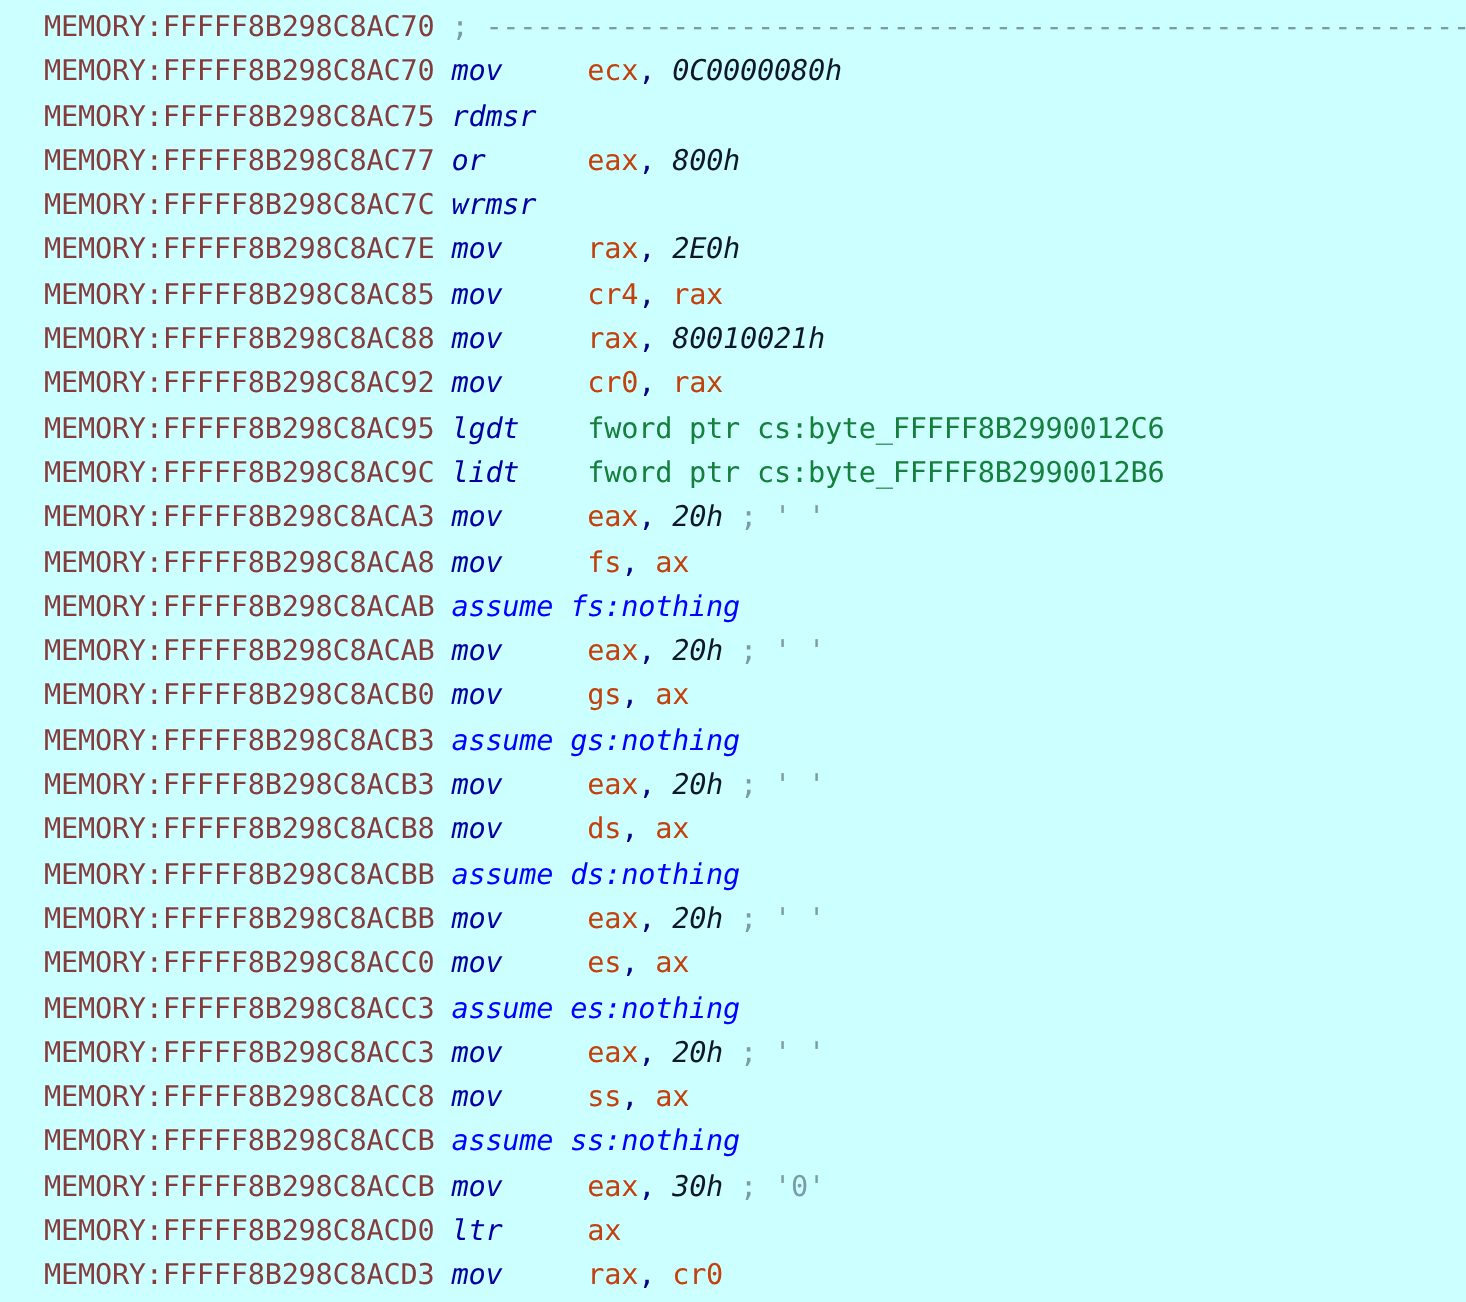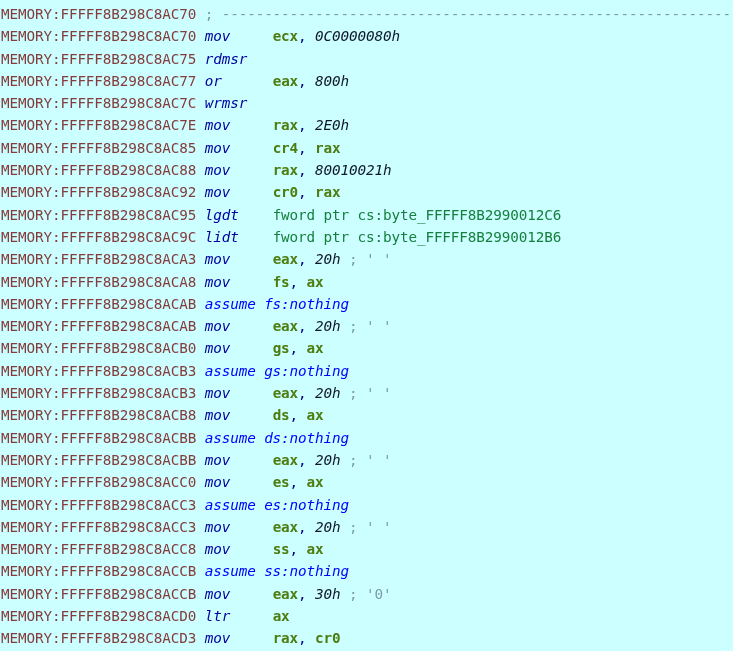--- a/index.html
+++ b/index.html
@@ -24,23 +24,23 @@
     line-height: 22.3px;
     white-space: pre;
     letter-spacing: -0.12px;
   }
   .line {
     height: 22.3px;
     white-space: pre;
     overflow: hidden;
   }
   
-  .addr   { color: #843C3C; }
+  .addr   { color: #843C3C; padding-left: 21px; }
   .mnem   { color: #0000A0; font-style: italic; }
-  .reg    { color: #4d7c0f; font-weight: bold; }
+  .reg    { color: #c2410c; }
   .imm    { color: #0f172a; font-style: italic; }
   .kw     { color: #0000FF; font-style: italic; }
   .cmt    { color: #7B9BA8; }
   .ptr    { color: #15803d; }
   .plain  { color: #000080; }
 </style>
 </head>
 <body>
 
 <div id="disasm"><div class="line"><span class="addr">MEMORY:FFFFF8B298C8AC70</span><span class="plain"> </span><span class="cmt">; ------------------------------------------------------------------</span></div><div class="line"><span class="addr">MEMORY:FFFFF8B298C8AC70</span><span class="plain"> </span><span class="mnem">mov</span><span class="plain">     </span><span class="reg">ecx</span><span class="plain">, </span><span class="imm">0C0000080h</span></div><div class="line"><span class="addr">MEMORY:FFFFF8B298C8AC75</span><span class="plain"> </span><span class="mnem">rdmsr</span></div><div class="line"><span class="addr">MEMORY:FFFFF8B298C8AC77</span><span class="plain"> </span><span class="mnem">or</span><span class="plain">      </span><span class="reg">eax</span><span class="plain">, </span><span class="imm">800h</span></div><div class="line"><span class="addr">MEMORY:FFFFF8B298C8AC7C</span><span class="plain"> </span><span class="mnem">wrmsr</span></div><div class="line"><span class="addr">MEMORY:FFFFF8B298C8AC7E</span><span class="plain"> </span><span class="mnem">mov</span><span class="plain">     </span><span class="reg">rax</span><span class="plain">, </span><span class="imm">2E0h</span></div><div class="line"><span class="addr">MEMORY:FFFFF8B298C8AC85</span><span class="plain"> </span><span class="mnem">mov</span><span class="plain">     </span><span class="reg">cr4</span><span class="plain">, </span><span class="reg">rax</span></div><div class="line"><span class="addr">MEMORY:FFFFF8B298C8AC88</span><span class="plain"> </span><span class="mnem">mov</span><span class="plain">     </span><span class="reg">rax</span><span class="plain">, </span><span class="imm">80010021h</span></div><div class="line"><span class="addr">MEMORY:FFFFF8B298C8AC92</span><span class="plain"> </span><span class="mnem">mov</span><span class="plain">     </span><span class="reg">cr0</span><span class="plain">, </span><span class="reg">rax</span></div><div class="line"><span class="addr">MEMORY:FFFFF8B298C8AC95</span><span class="plain"> </span><span class="mnem">lgdt</span><span class="plain">    </span><span class="ptr">fword ptr cs:byte_FFFFF8B2990012C6</span></div><div class="line"><span class="addr">MEMORY:FFFFF8B298C8AC9C</span><span class="plain"> </span><span class="mnem">lidt</span><span class="plain">    </span><span class="ptr">fword ptr cs:byte_FFFFF8B2990012B6</span></div><div class="line"><span class="addr">MEMORY:FFFFF8B298C8ACA3</span><span class="plain"> </span><span class="mnem">mov</span><span class="plain">     </span><span class="reg">eax</span><span class="plain">, </span><span class="imm">20h</span><span class="plain"> </span><span class="cmt">; ' '</span></div><div class="line"><span class="addr">MEMORY:FFFFF8B298C8ACA8</span><span class="plain"> </span><span class="mnem">mov</span><span class="plain">     </span><span class="reg">fs</span><span class="plain">, </span><span class="reg">ax</span></div><div class="line"><span class="addr">MEMORY:FFFFF8B298C8ACAB</span><span class="plain"> </span><span class="kw">assume fs:nothing</span></div><div class="line"><span class="addr">MEMORY:FFFFF8B298C8ACAB</span><span class="plain"> </span><span class="mnem">mov</span><span class="plain">     </span><span class="reg">eax</span><span class="plain">, </span><span class="imm">20h</span><span class="plain"> </span><span class="cmt">; ' '</span></div><div class="line"><span class="addr">MEMORY:FFFFF8B298C8ACB0</span><span class="plain"> </span><span class="mnem">mov</span><span class="plain">     </span><span class="reg">gs</span><span class="plain">, </span><span class="reg">ax</span></div><div class="line"><span class="addr">MEMORY:FFFFF8B298C8ACB3</span><span class="plain"> </span><span class="kw">assume gs:nothing</span></div><div class="line"><span class="addr">MEMORY:FFFFF8B298C8ACB3</span><span class="plain"> </span><span class="mnem">mov</span><span class="plain">     </span><span class="reg">eax</span><span class="plain">, </span><span class="imm">20h</span><span class="plain"> </span><span class="cmt">; ' '</span></div><div class="line"><span class="addr">MEMORY:FFFFF8B298C8ACB8</span><span class="plain"> </span><span class="mnem">mov</span><span class="plain">     </span><span class="reg">ds</span><span class="plain">, </span><span class="reg">ax</span></div><div class="line"><span class="addr">MEMORY:FFFFF8B298C8ACBB</span><span class="plain"> </span><span class="kw">assume ds:nothing</span></div><div class="line"><span class="addr">MEMORY:FFFFF8B298C8ACBB</span><span class="plain"> </span><span class="mnem">mov</span><span class="plain">     </span><span class="reg">eax</span><span class="plain">, </span><span class="imm">20h</span><span class="plain"> </span><span class="cmt">; ' '</span></div><div class="line"><span class="addr">MEMORY:FFFFF8B298C8ACC0</span><span class="plain"> </span><span class="mnem">mov</span><span class="plain">     </span><span class="reg">es</span><span class="plain">, </span><span class="reg">ax</span></div><div class="line"><span class="addr">MEMORY:FFFFF8B298C8ACC3</span><span class="plain"> </span><span class="kw">assume es:nothing</span></div><div class="line"><span class="addr">MEMORY:FFFFF8B298C8ACC3</span><span class="plain"> </span><span class="mnem">mov</span><span class="plain">     </span><span class="reg">eax</span><span class="plain">, </span><span class="imm">20h</span><span class="plain"> </span><span class="cmt">; ' '</span></div><div class="line"><span class="addr">MEMORY:FFFFF8B298C8ACC8</span><span class="plain"> </span><span class="mnem">mov</span><span class="plain">     </span><span class="reg">ss</span><span class="plain">, </span><span class="reg">ax</span></div><div class="line"><span class="addr">MEMORY:FFFFF8B298C8ACCB</span><span class="plain"> </span><span class="kw">assume ss:nothing</span></div><div class="line"><span class="addr">MEMORY:FFFFF8B298C8ACCB</span><span class="plain"> </span><span class="mnem">mov</span><span class="plain">     </span><span class="reg">eax</span><span class="plain">, </span><span class="imm">30h</span><span class="plain"> </span><span class="cmt">; '0'</span></div><div class="line"><span class="addr">MEMORY:FFFFF8B298C8ACD0</span><span class="plain"> </span><span class="mnem">ltr</span><span class="plain">     </span><span class="reg">ax</span></div><div class="line"><span class="addr">MEMORY:FFFFF8B298C8ACD3</span><span class="plain"> </span><span class="mnem">mov</span><span class="plain">     </span><span class="reg">rax</span><span class="plain">, </span><span class="reg">cr0</span></div></div>

